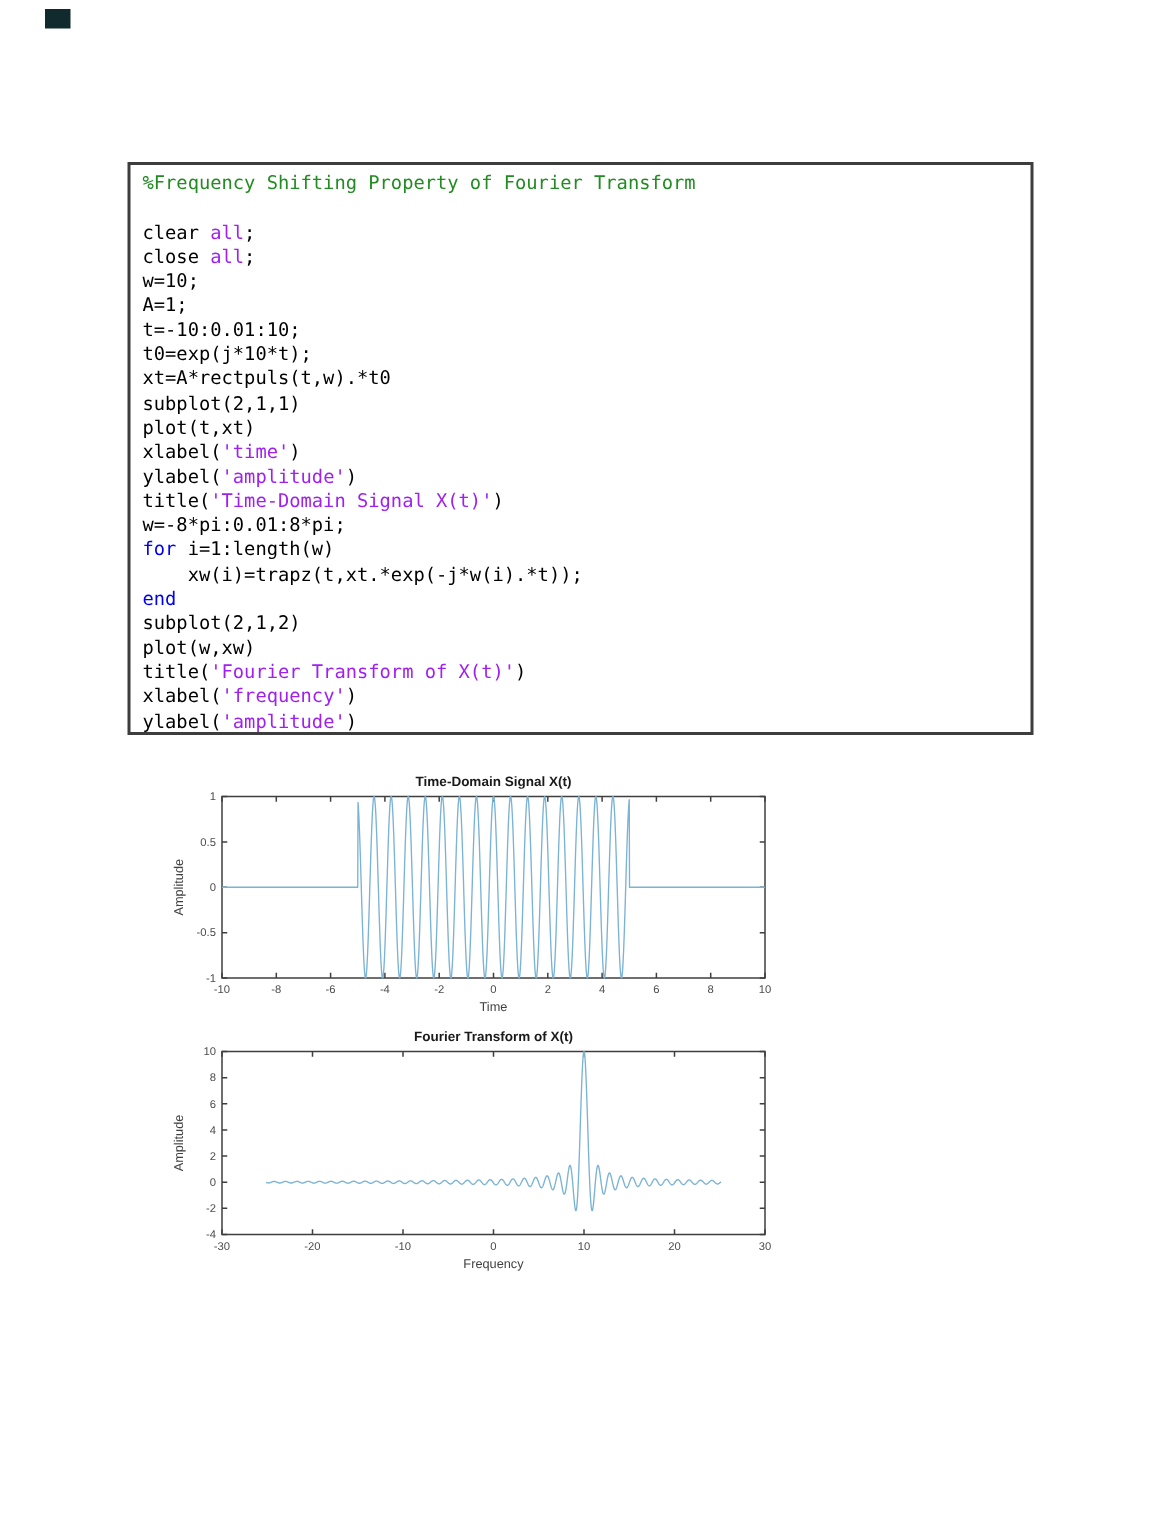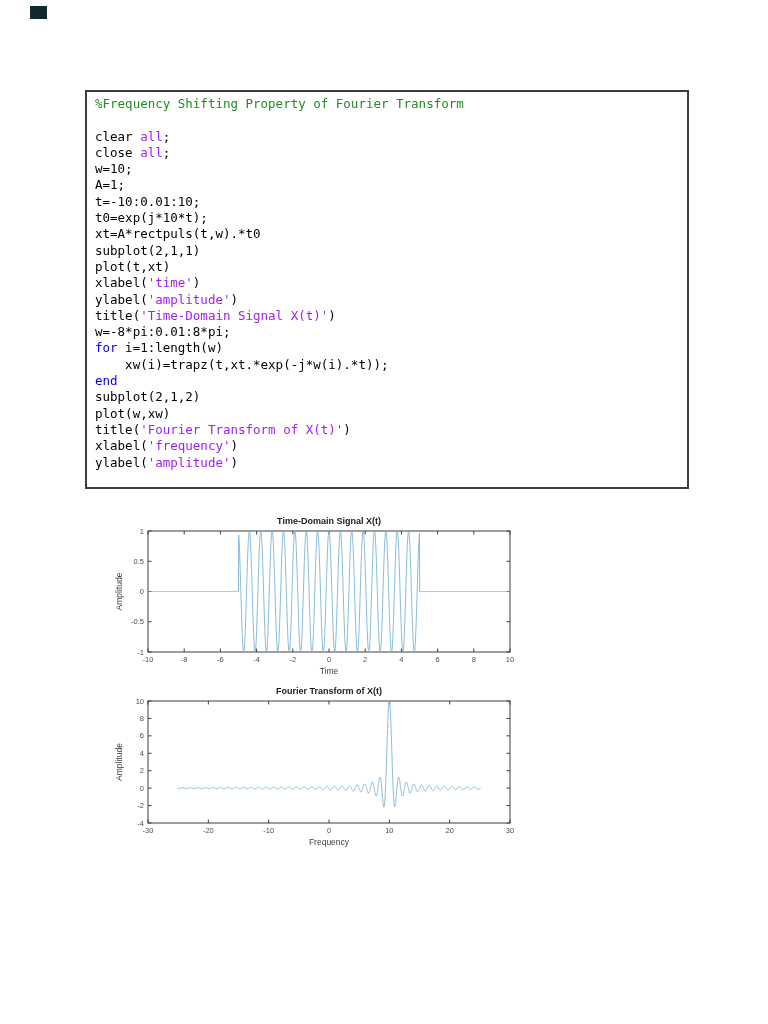--- a/index.html
+++ b/index.html
@@ -4,23 +4,23 @@
 <style>
   html,body{margin:0;padding:0;}
   body{
     width:768px;height:1024px;position:relative;background:#ffffff;
     font-family:"Liberation Sans", sans-serif;overflow:hidden;
   }
   .corner-artifact{
     position:absolute;left:30px;top:6px;width:17px;height:13px;
   }
   .code-box{
-    position:absolute;left:85px;top:90px;width:592px;height:374px;
+    position:absolute;left:85px;top:108px;width:592px;height:374px;
     border:2px solid #3d3d3d;background:#ffffff;
-    padding:4px 0 17px 8px;
+    padding:4px 0 0 8px;
     font-family:"DejaVu Sans Mono","Liberation Mono",monospace;
     font-size:12.5px;line-height:16.3px;
     white-space:pre;color:#000;
   }
   .code-line{white-space:pre;}
   .chart{position:absolute;}
   #chart1{left:95px;top:512px;width:440px;height:168px;}
   #chart2{left:95px;top:680px;width:440px;height:172px;}
   svg text{font-family:"Liberation Sans", sans-serif;}
 </style>

